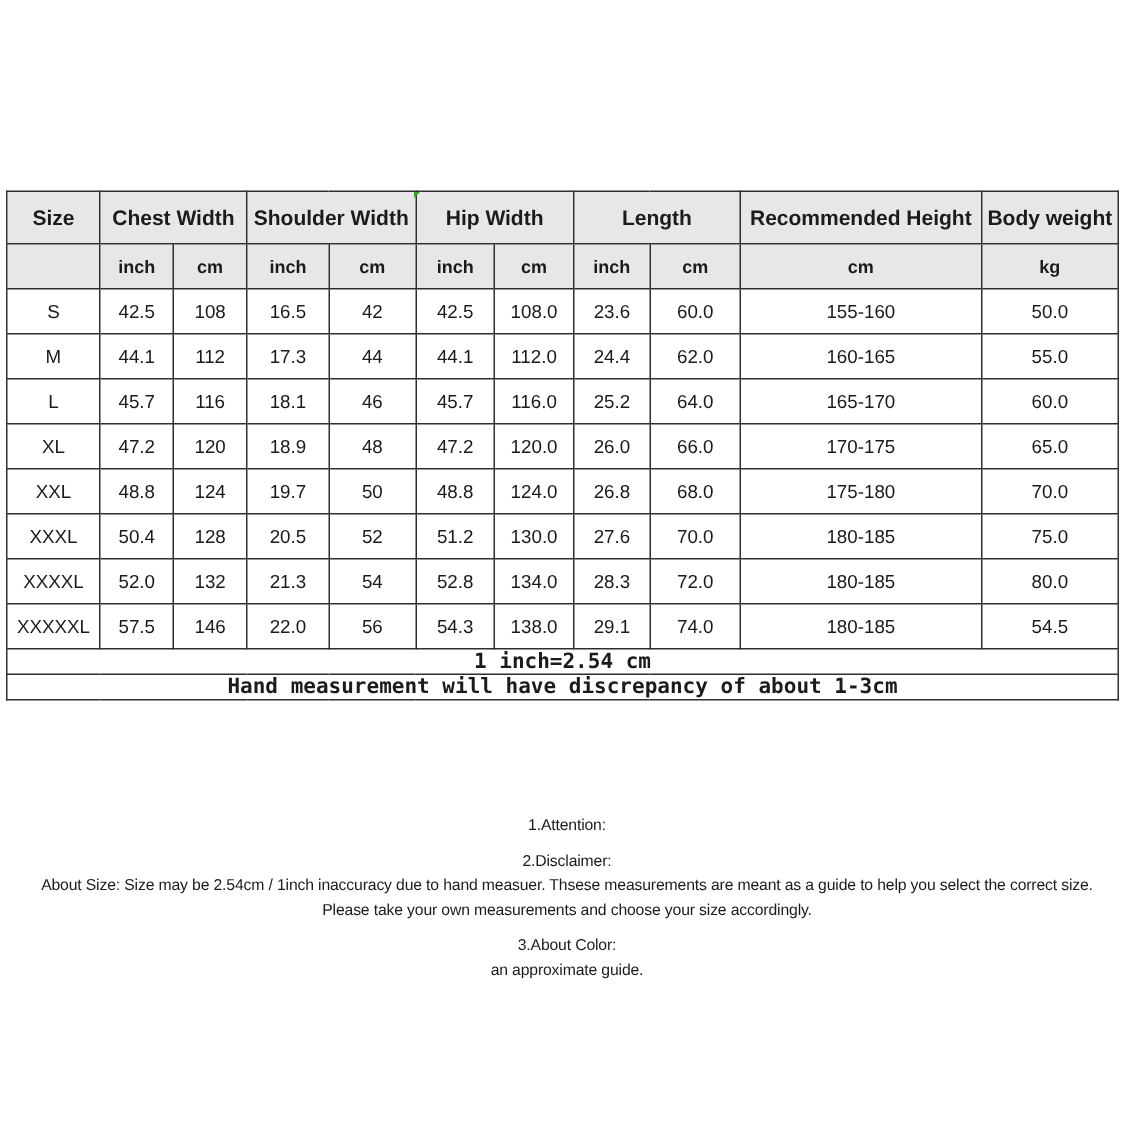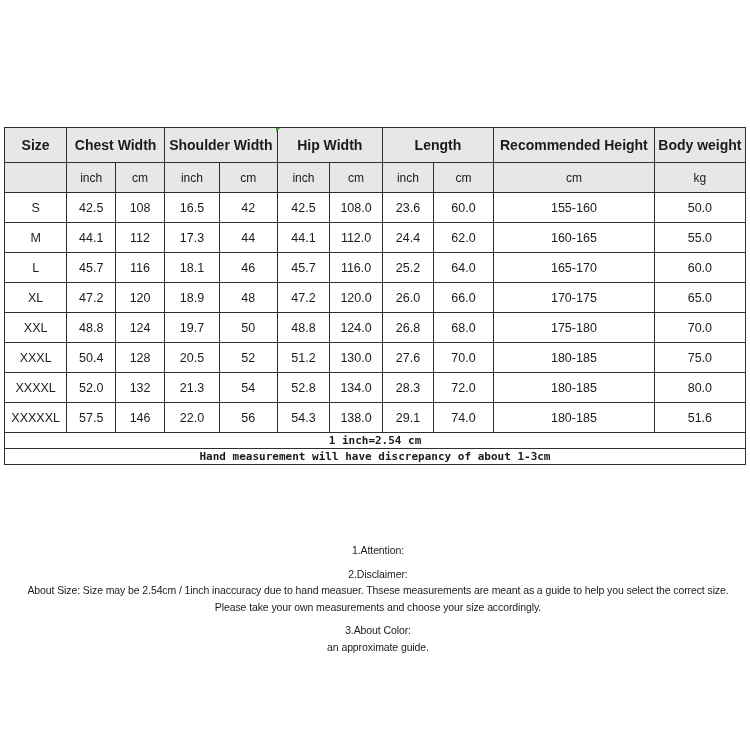--- a/index.html
+++ b/index.html
@@ -38,31 +38,31 @@
   }
   tr.hdr-main th{
     background:var(--header-bg);
     font-size:14px;
     font-weight:bold;
     height:34px;
   }
   tr.hdr-sub th{
     background:var(--header-bg);
     font-size:12px;
-    font-weight:normal;
+    font-weight:bold;
     height:29px;
   }
   tbody td{
     font-size:12.5px;
     height:29px;
     background:#ffffff;
   }
   tr.note-row td{
     font-family:"DejaVu Sans Mono", monospace;
-    font-size:11px;
+    font-size:14px;
     font-weight:bold;
     height:15px;
     padding:0;
   }
   .cell-marker{
     position:absolute;
     left:272px;top:1px;
     width:0;height:0;
     border-left:4px solid var(--marker);
     border-bottom:4px solid transparent;
@@ -216,21 +216,21 @@
           <td>XXXXXL</td>
           <td>57.5</td>
           <td>146</td>
           <td>22.0</td>
           <td>56</td>
           <td>54.3</td>
           <td>138.0</td>
           <td>29.1</td>
           <td>74.0</td>
           <td>180-185</td>
-          <td>51.6</td>
+          <td>54.5</td>
         </tr>
       </tbody>
     <tfoot>
       <tr class="note-row">
         <td colspan="11">1 inch=2.54 cm</td>
       </tr>
       <tr class="note-row">
         <td colspan="11">Hand measurement will have discrepancy of about 1-3cm</td>
       </tr>
     </tfoot>

